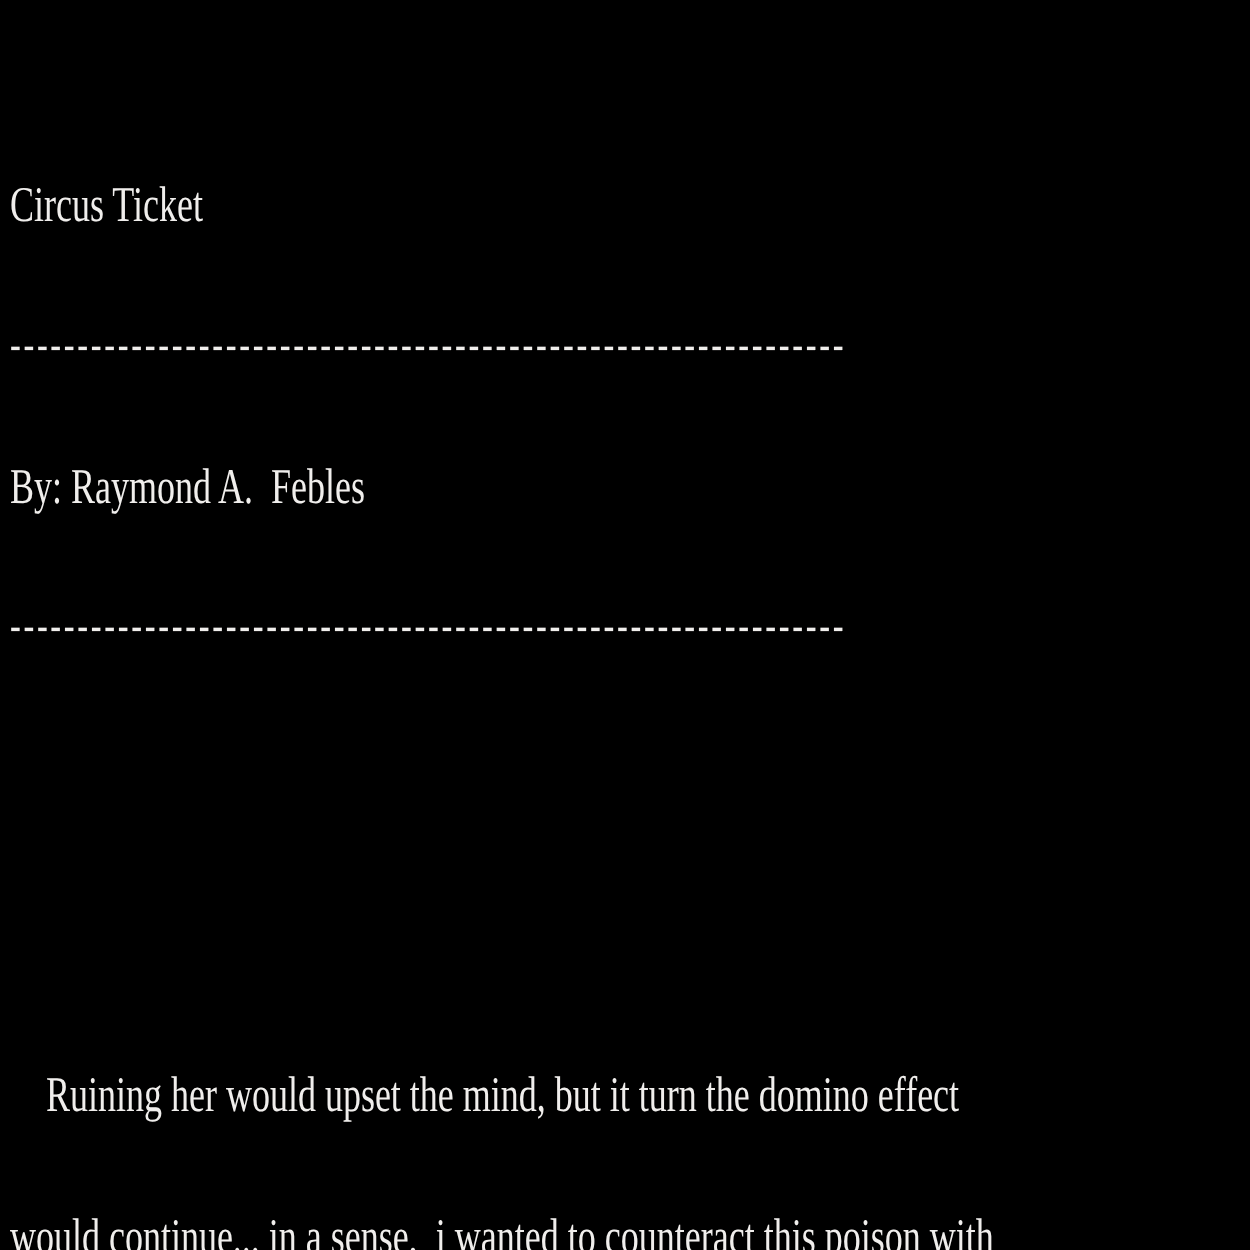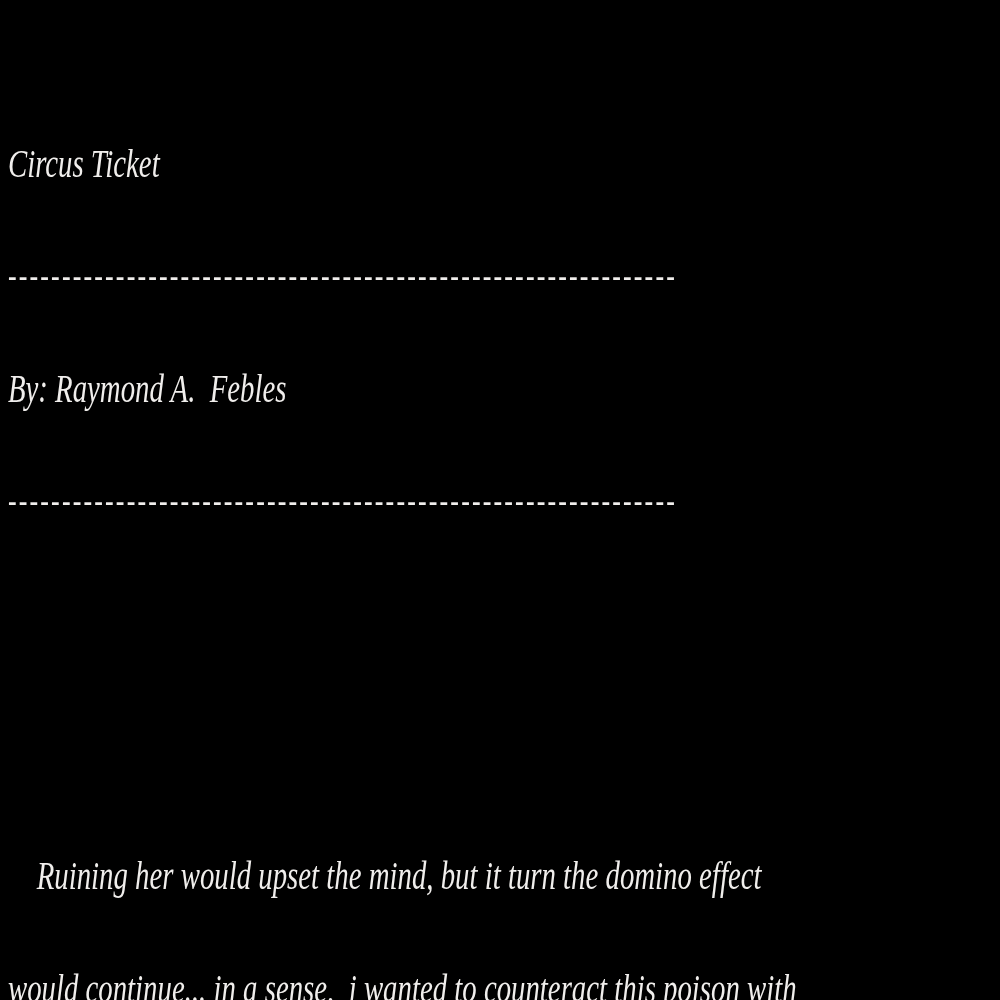--- a/index.html
+++ b/index.html
@@ -9,21 +9,20 @@
     width: 1000px;
     height: 1000px;
     overflow: hidden;
   }
   .page {
     position: relative;
     width: 1000px;
     height: 1000px;
     background: #000000;
     overflow: hidden;
-    font-style: italic;
   }
   .scale-wrap {
     width: 1389px;              
     transform: scaleX(0.72);    
     transform-origin: 0 0;
     box-sizing: border-box;
     padding: 32px 0 0 11px;
     font-family: "Liberation Serif", "DejaVu Serif", serif;
     font-size: 40px;
     line-height: 37.5px;

